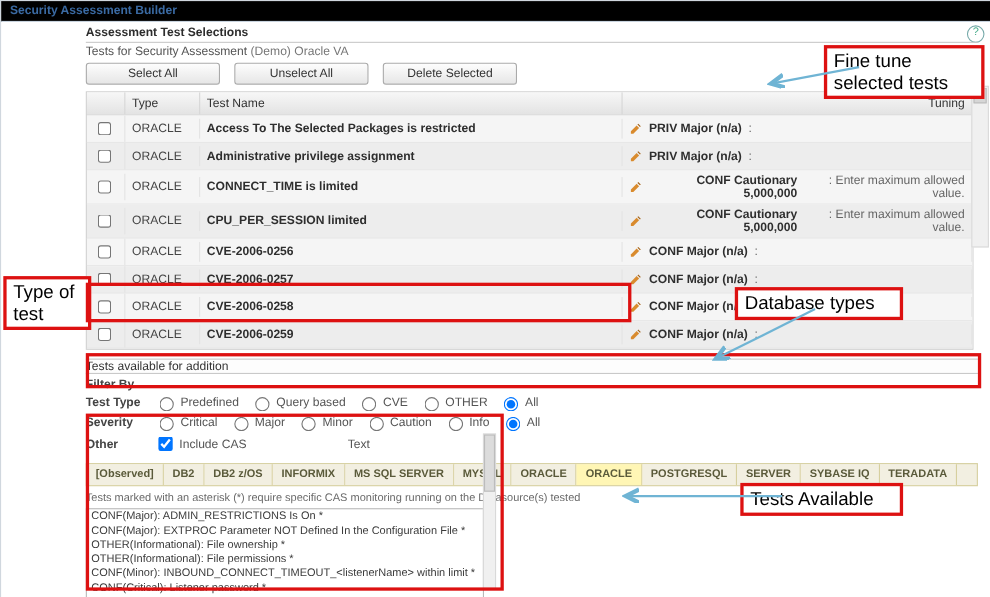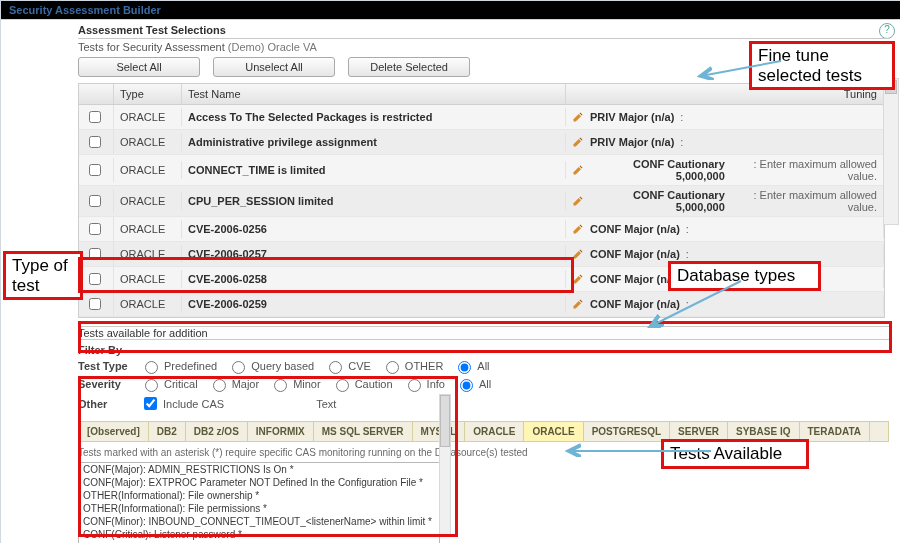--- a/index.html
+++ b/index.html
@@ -289,21 +289,21 @@
     </div>
 <div class="scroll-track2">
       <div class="scroll-thumb2"></div>
     </div>
 
 <div class="anno-label" style="right:6px;top:40px;width:128px;line-height:1.15"><span style="white-space:pre-line">Fine tune
 selected tests</span></div>
 <div class="anno-label" style="left:2px;top:250px;width:62px;line-height:1.15"><span style="white-space:pre-line">Type of
 test</span></div>
 <div class="anno-label" style="right:80px;top:260px;width:135px">Database types</div>
-<div class="anno-label" style="right:92px;top:438px;width:130px">Tests Available</div>
+<div class="anno-label" style="right:80px;top:438px;width:130px">Tests Available</div>
 
 <div class="anno" style="left:77px;top:256px;width:490px;height:30px"></div>
 <div class="anno" style="left:77px;top:320px;width:808px;height:26px"></div>
 <div class="anno" style="left:77px;top:375px;width:374px;height:155px"></div>
 
 <svg class="arrow" style="left:560px;top:380px;width:160px;height:80px">
       <defs>
         <marker id="ah1" markerWidth="8" markerHeight="8" refX="6" refY="3" orient="auto">
           <path d="M0,0 L6,3 L0,6" fill="none" stroke="#6fb4d4"></path>
         </marker>

